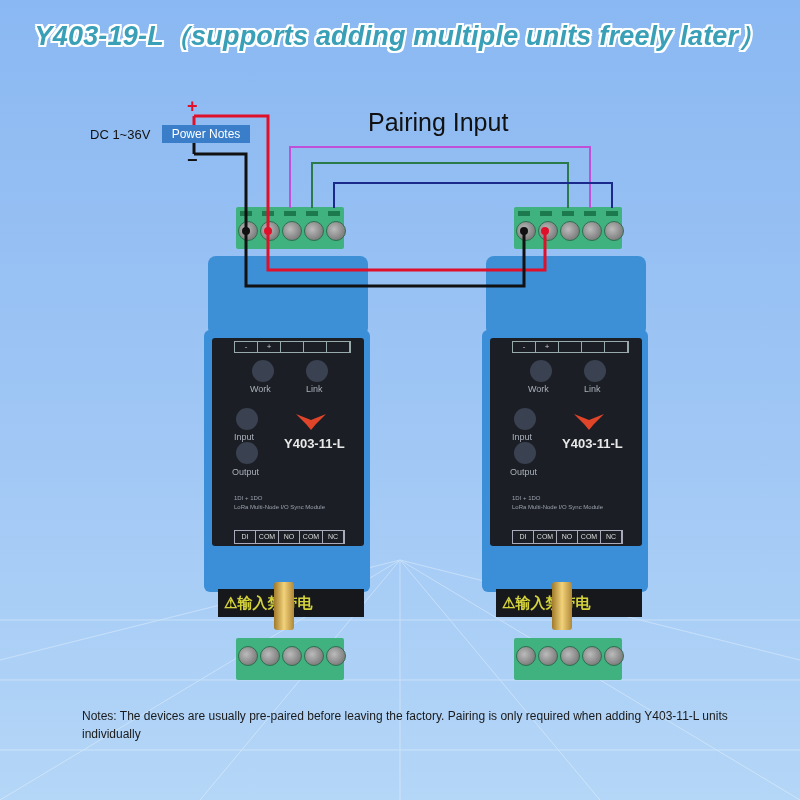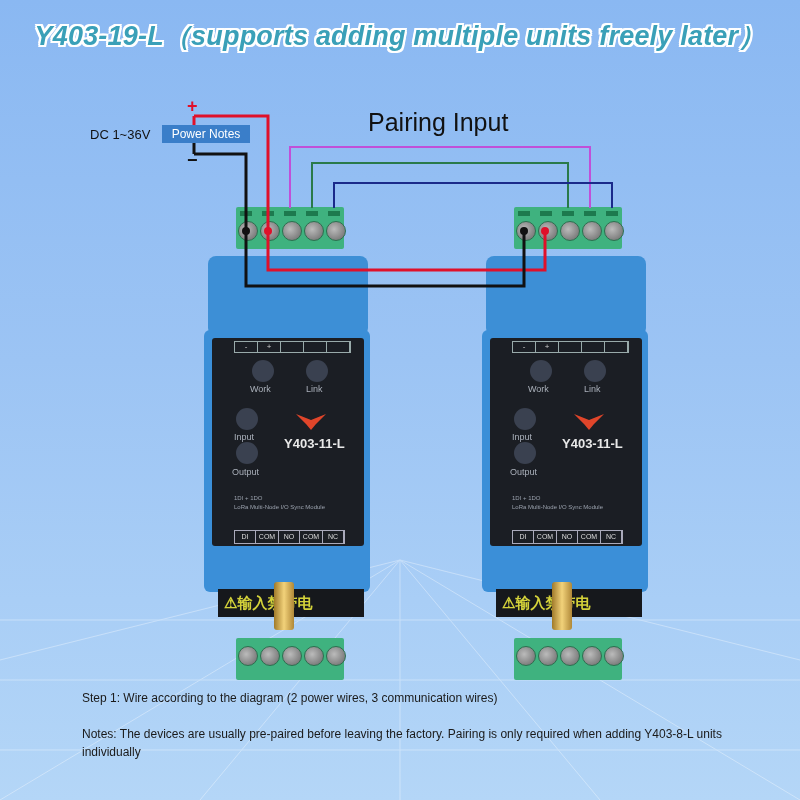--- a/index.html
+++ b/index.html
@@ -183,16 +183,15 @@
     <line x1="194" y1="116" x2="194" y2="125" stroke="#e0102a"></line>
     <line x1="194" y1="143" x2="194" y2="154" stroke="#111"></line>
   </g>
   <circle cx="246" cy="231" r="4" fill="#111"></circle>
     <circle cx="268" cy="231" r="4" fill="#e0102a"></circle>
   <circle cx="524" cy="231" r="4" fill="#111"></circle>
     <circle cx="545" cy="231" r="4" fill="#e0102a"></circle>
 </svg>
 
 <div class="steps">
-  <p>Step 1: Wire according to the diagram (2 power wires, 3 communication wires)</p>
   <div class="gap"></div>
-  <p>Notes: The devices are usually pre-paired before leaving the factory. Pairing is only required when adding Y403-8-L units individually</p>
+  <p>Notes: The devices are usually pre-paired before leaving the factory. Pairing is only required when adding Y403-11-L units individually</p>
 </div>
 
 </body></html>

